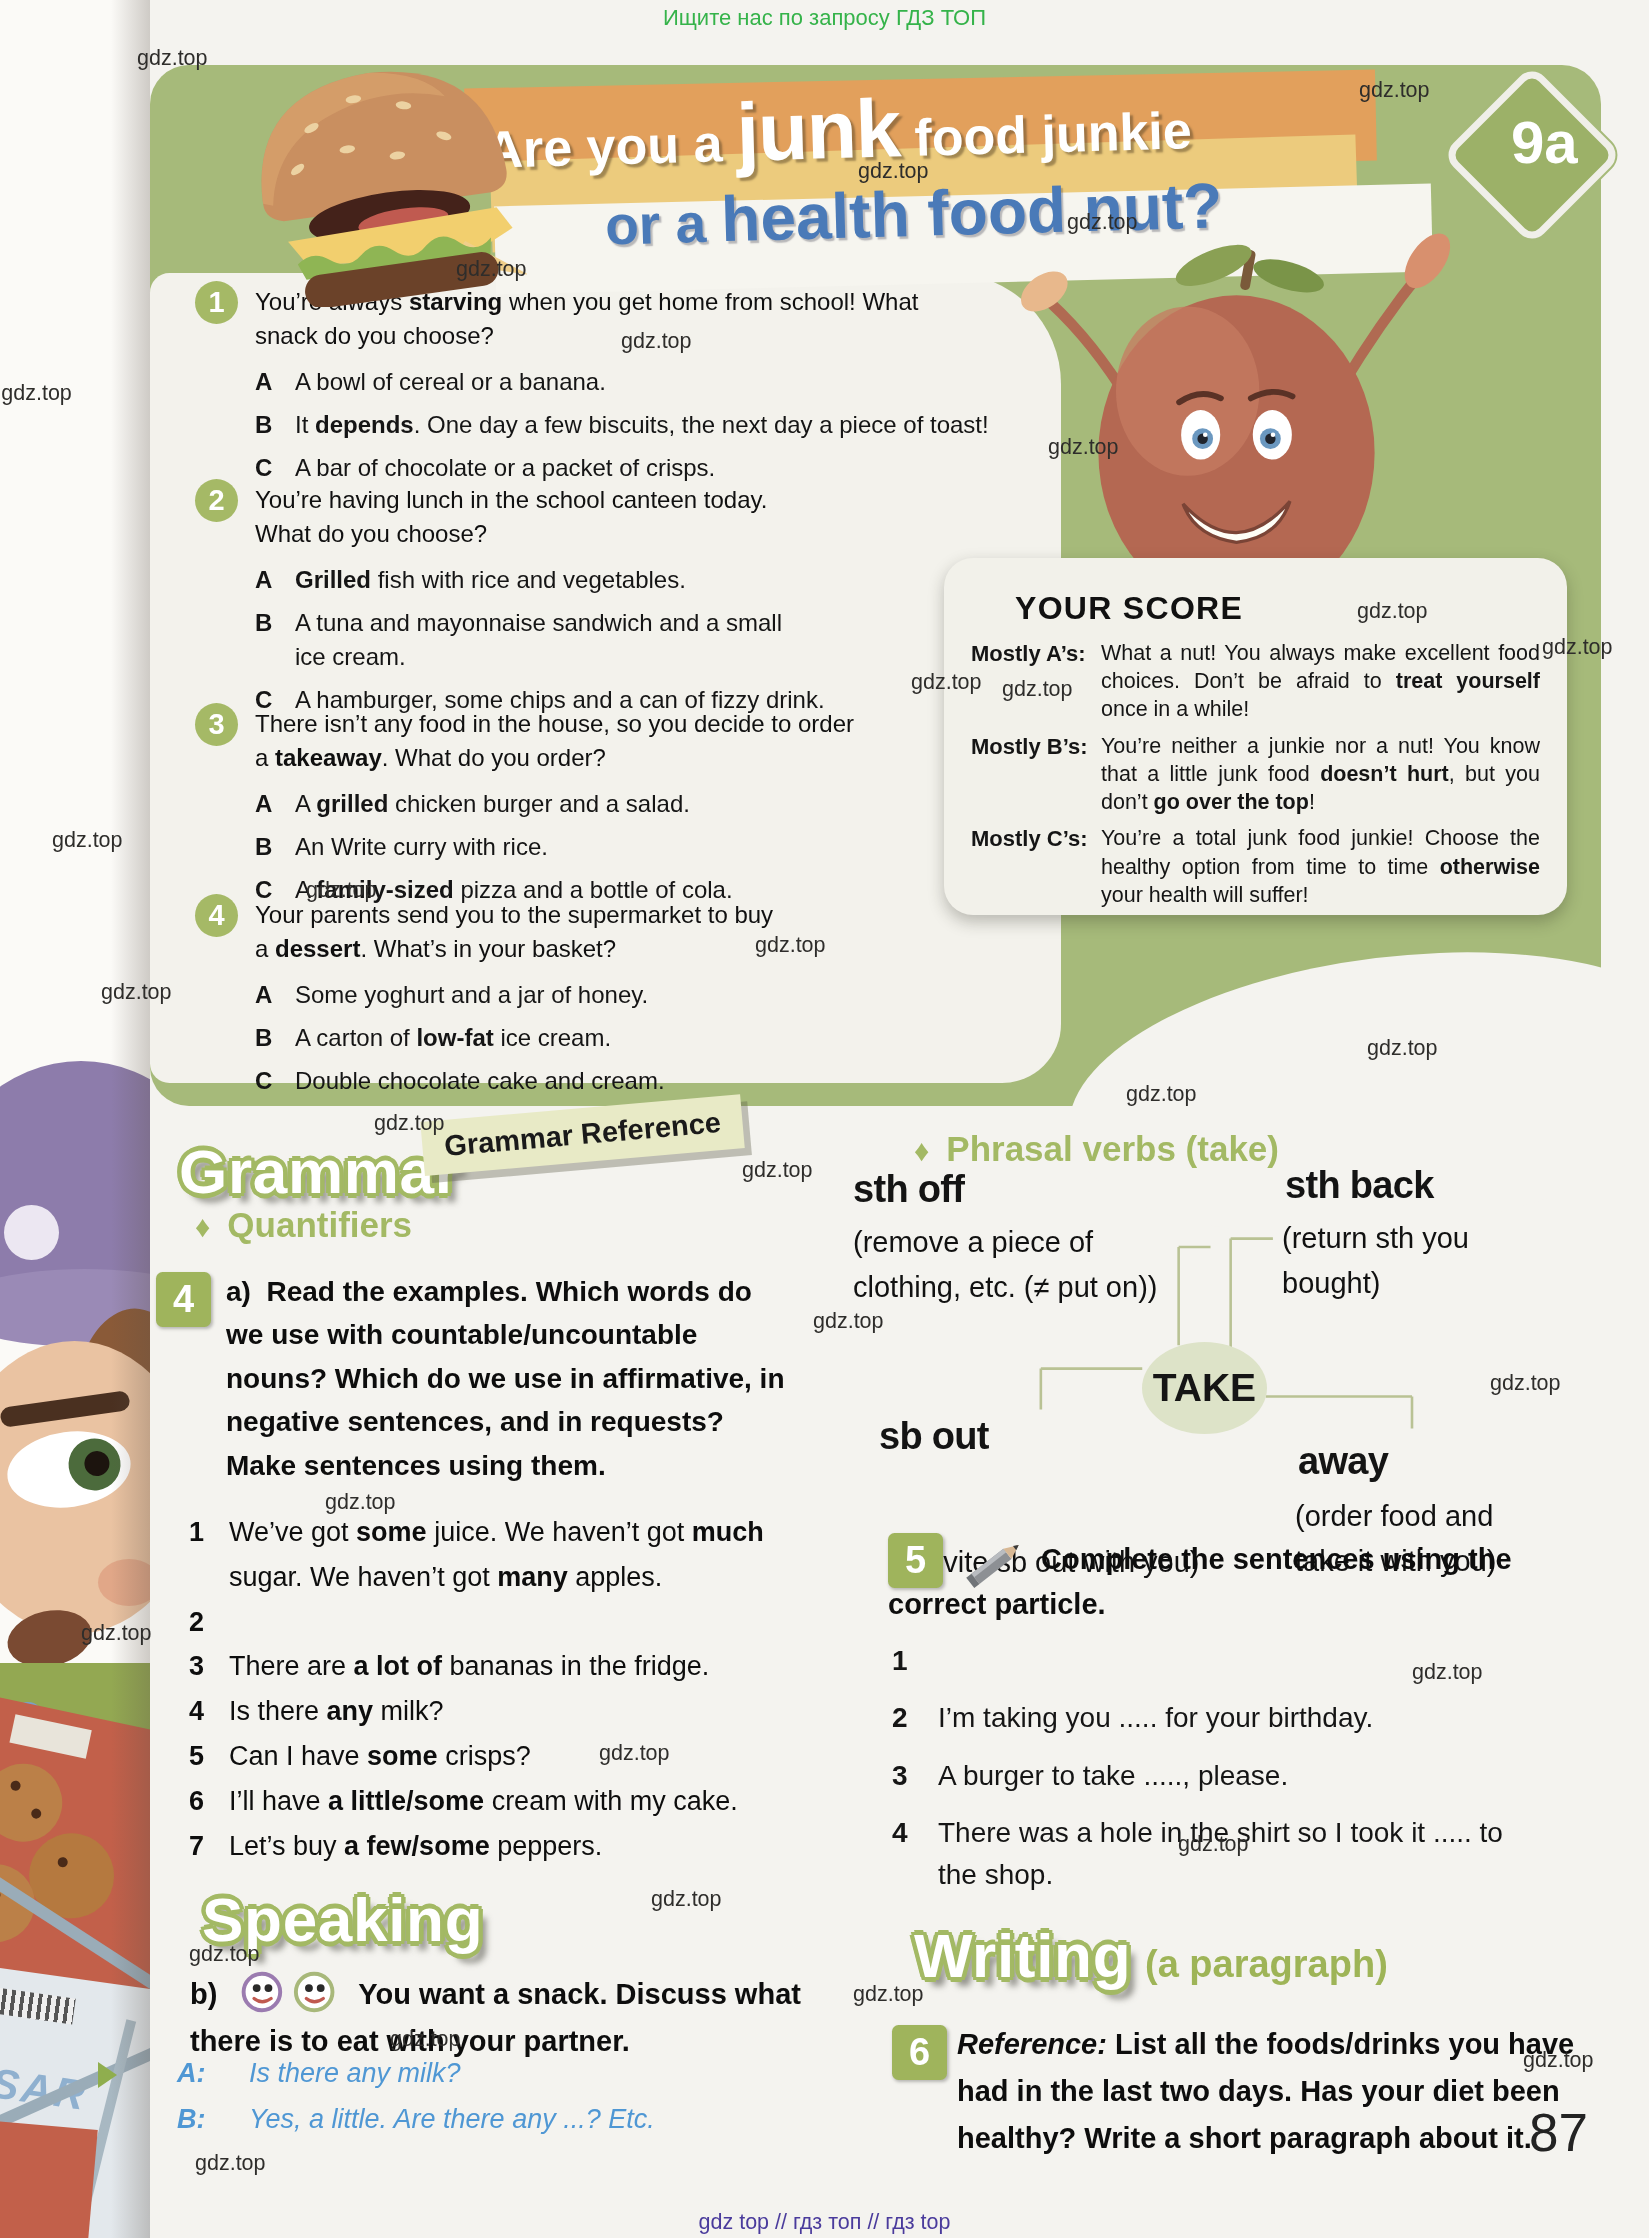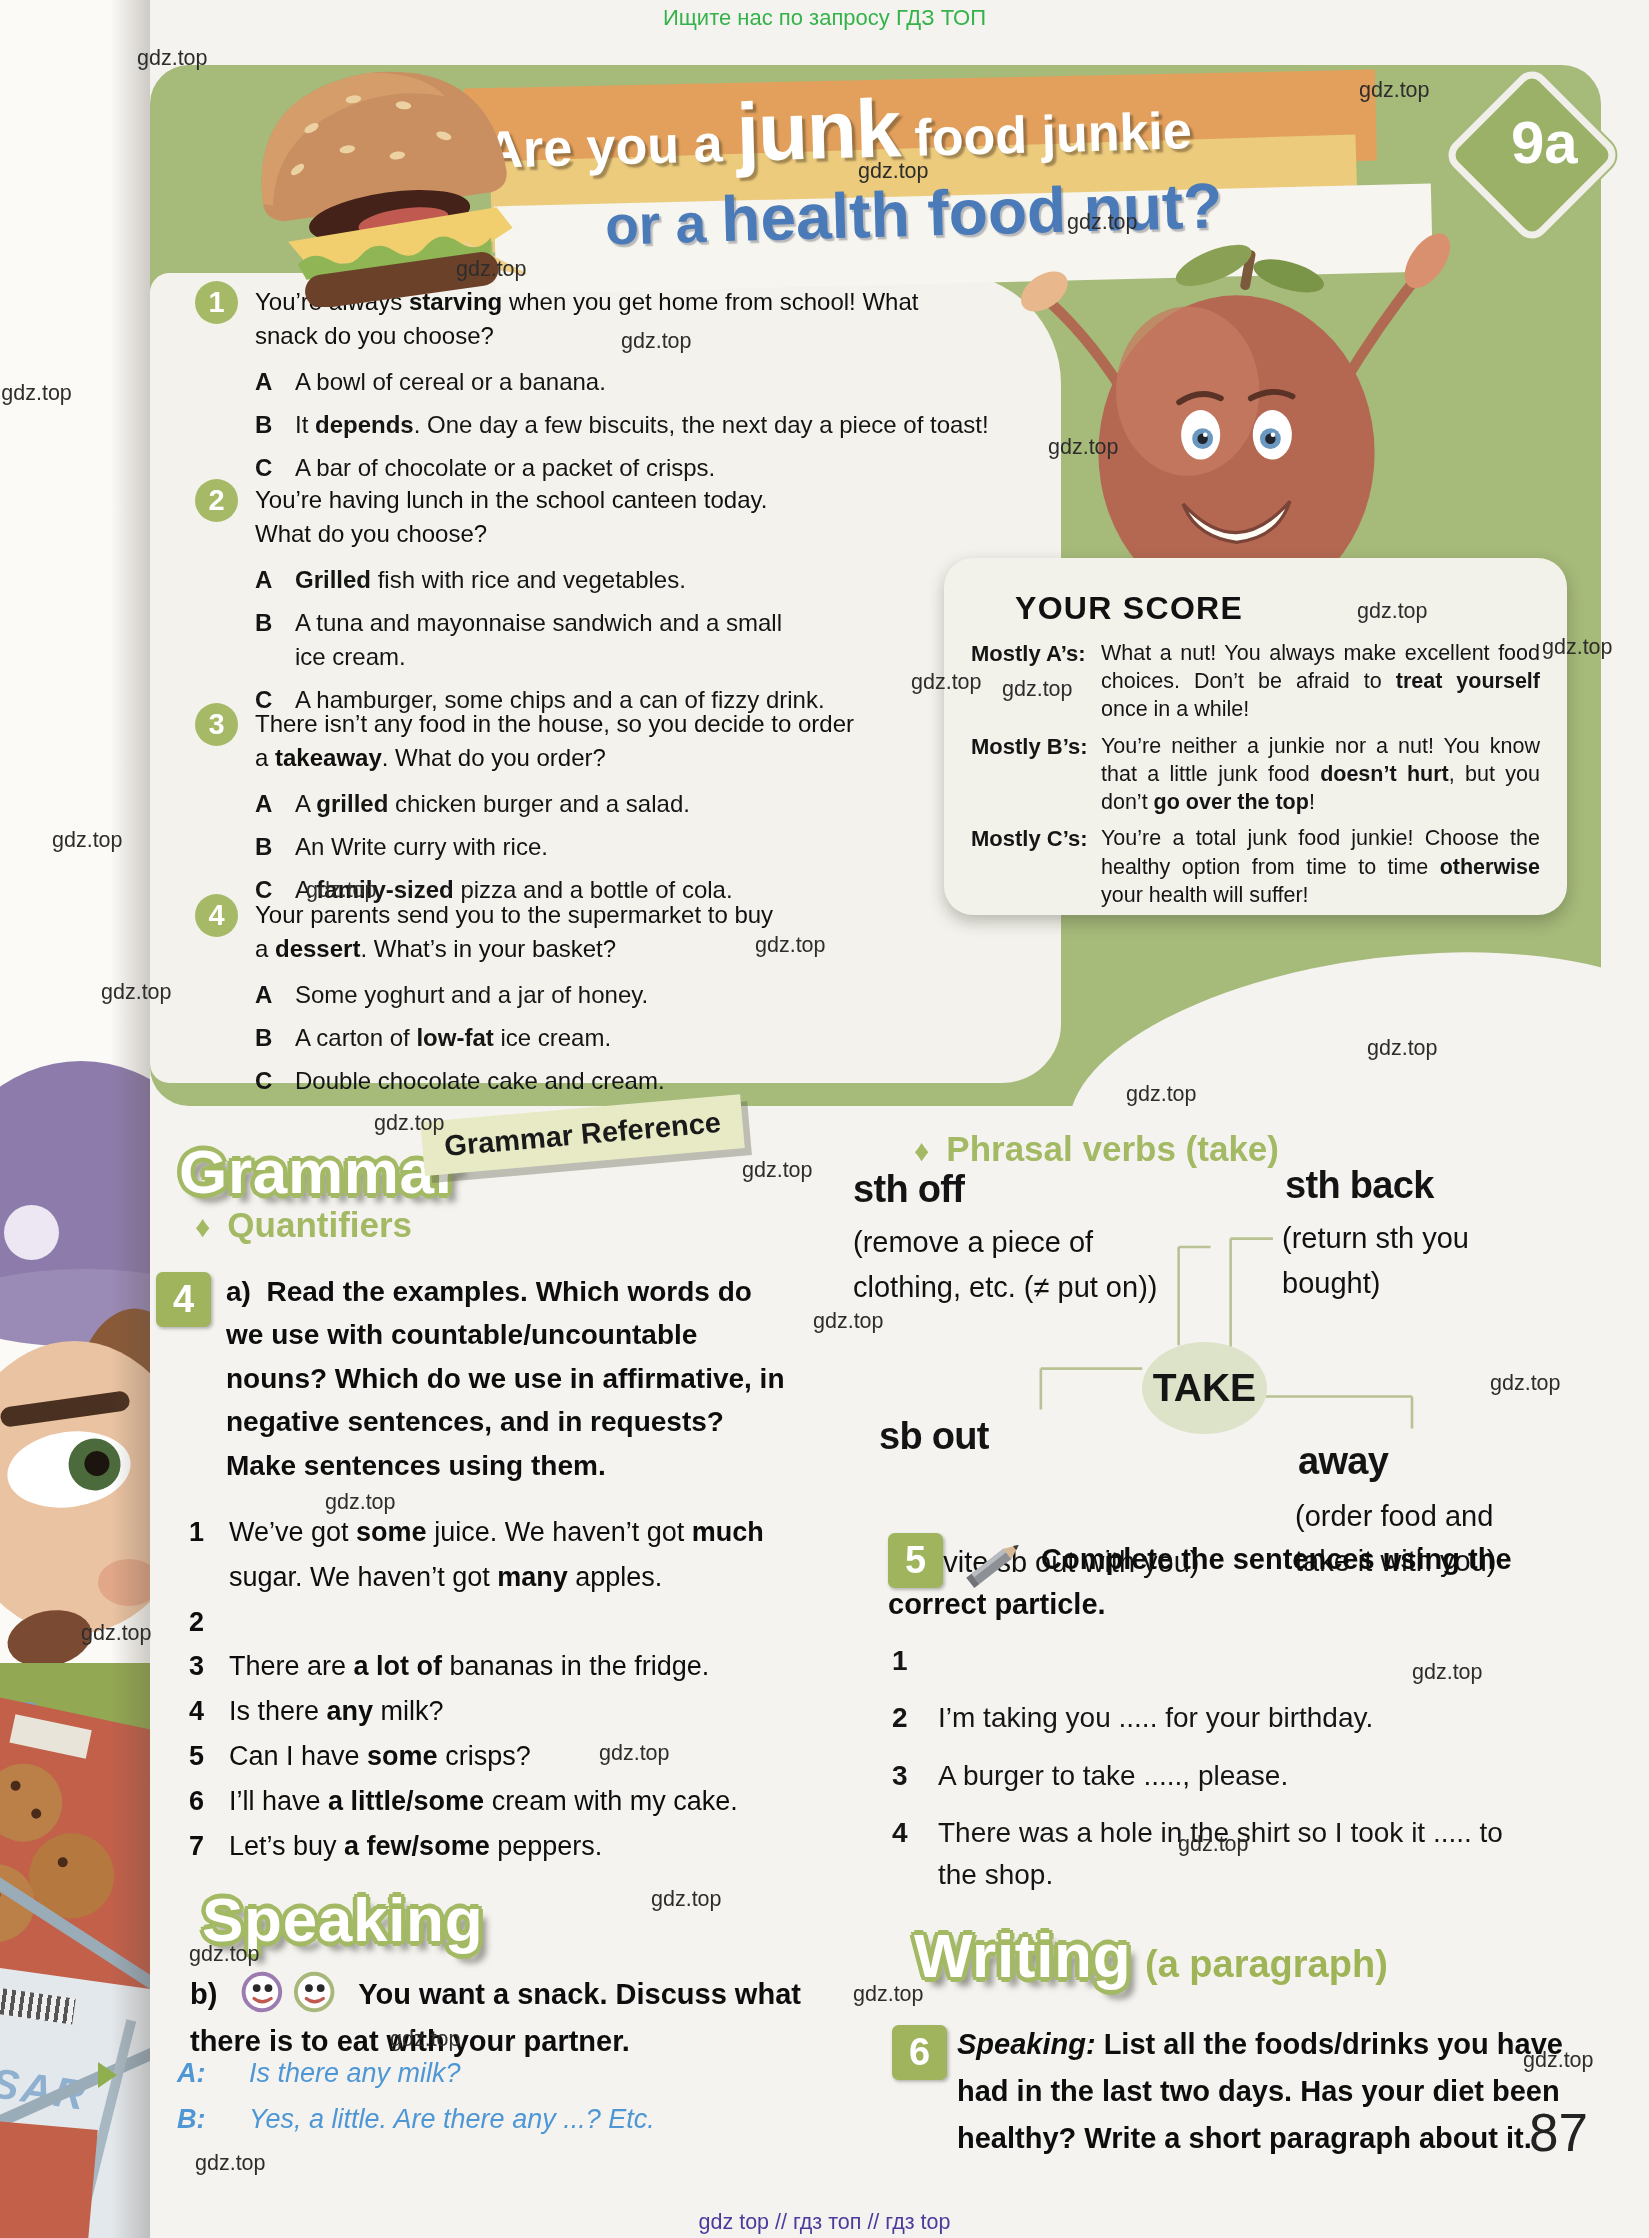--- a/index.html
+++ b/index.html
@@ -411,21 +411,21 @@
       </div>
     <div class="ex5-item">
         <span class="num">4</span>
         <span>There was a hole in the shirt so I took it ..... to<br>the shop.</span>
       </div>
   </div>
 
   <div class="abs bubble" style="left:914px;top:1920px;">Writing</div>
   <div class="abs" id="writing-sub" style="left:1145px;top:1943px;">(a paragraph)</div>
   <div class="abs badge-square" style="left:892px;top:2025px;">6</div>
-  <div class="abs" id="ex6-text" style="left:957px;top:2021px;width:651px;"><i>Speaking:</i> List all the foods/drinks you have<br>had in the last two days. Has your diet been<br>healthy? Write a short paragraph about it.</div>
+  <div class="abs" id="ex6-text" style="left:957px;top:2021px;width:651px;"><i>Reference:</i> List all the foods/drinks you have<br>had in the last two days. Has your diet been<br>healthy? Write a short paragraph about it.</div>
 
   <div id="page-num">87</div>
   <div class="wm-top">Ищите нас по запросу ГДЗ ТОП</div>
   <div class="footer">gdz top  //  гдз топ  //  гдз top</div>
 
   <span class="wm" style="left:137px;top:46px;">gdz.top</span>
   <span class="wm" style="left:1359px;top:78px;">gdz.top</span>
   <span class="wm" style="left:858px;top:159px;">gdz.top</span>
   <span class="wm" style="left:1067px;top:210px;">gdz.top</span>
   <span class="wm" style="left:456px;top:257px;">gdz.top</span>

